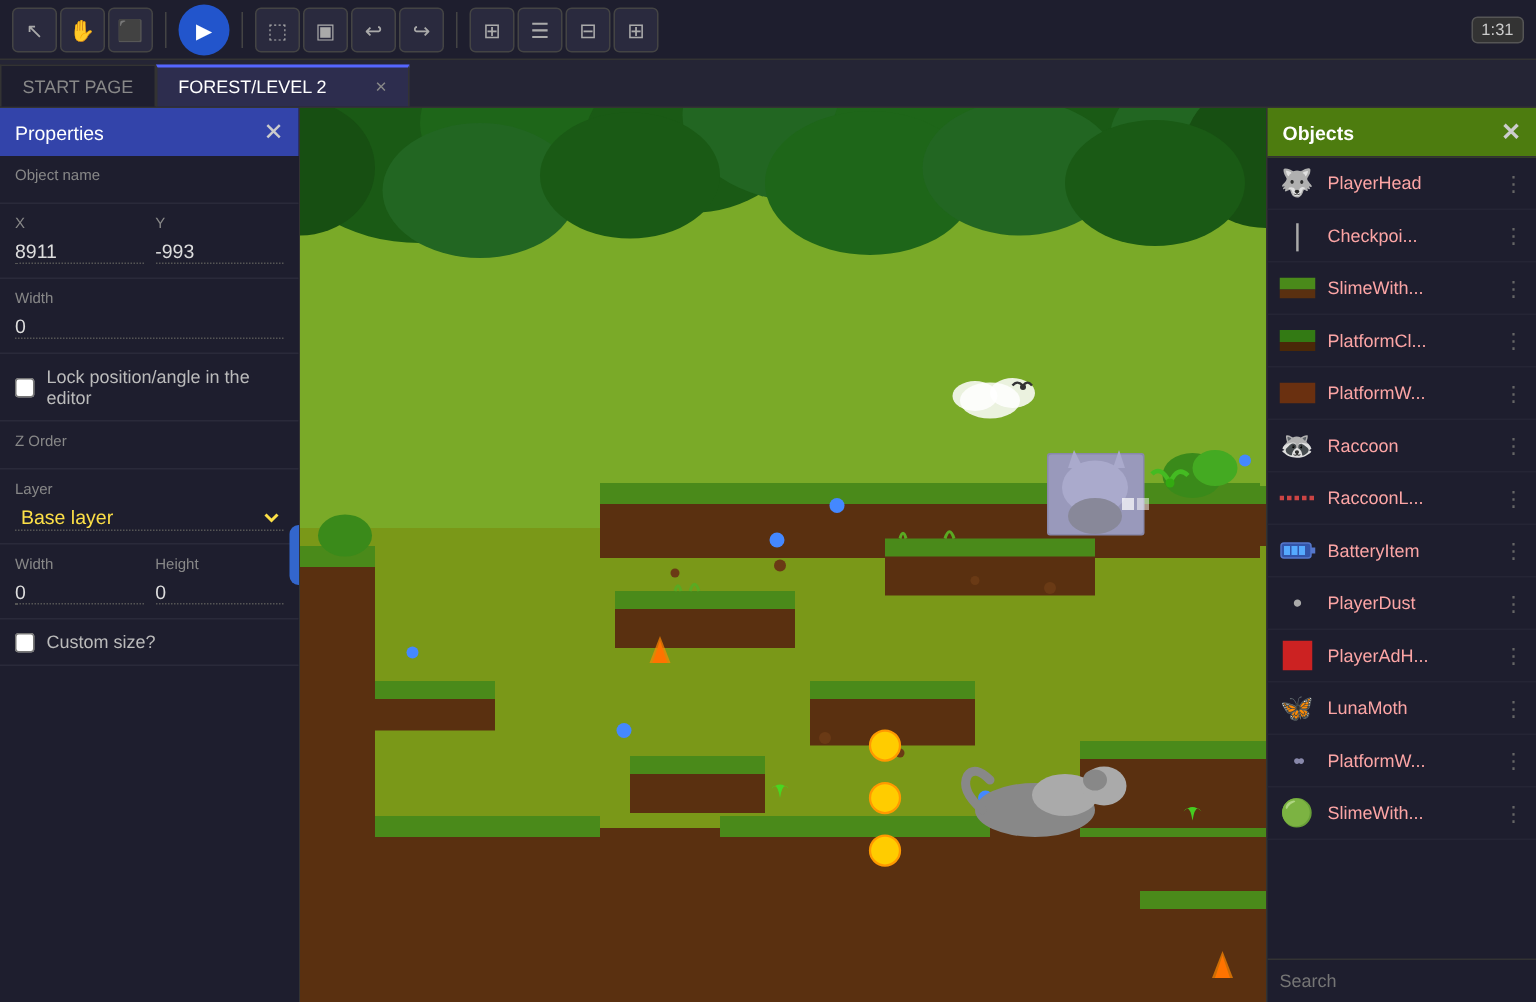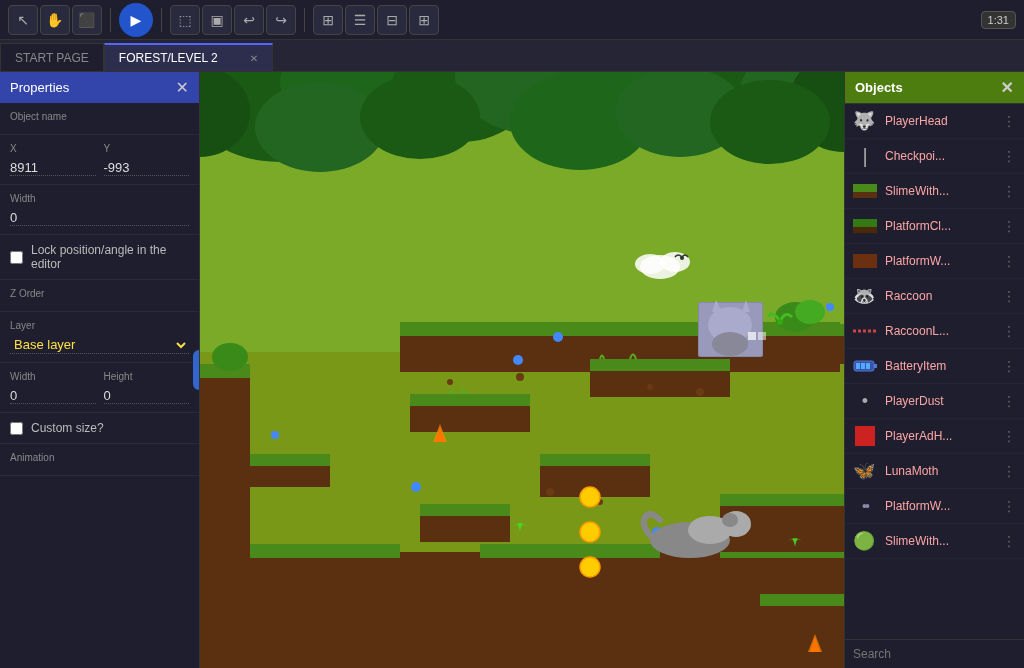--- a/index.html
+++ b/index.html
@@ -368,23 +368,20 @@
     </div>
 
     <div class="prop-section">
       <label class="checkbox-row">
         <input type="checkbox" style="">
         <span>Custom size?</span>
       </label>
     </div>
 
 
-    <div class="prop-section">
-      <div class="prop-label">Animation</div>
-    </div>
 
     <div class="resize-handle"></div>
   </div>
 
   <div id="canvas-area">
     <svg class="scene-svg" viewBox="0 0 644 596" preserveAspectRatio="xMidYMid slice">
 
       <defs>
         <linearGradient id="skyGrad" x1="0" y1="0" x2="0" y2="1">
           <stop offset="0%" stop-color="#5a9918"></stop>

